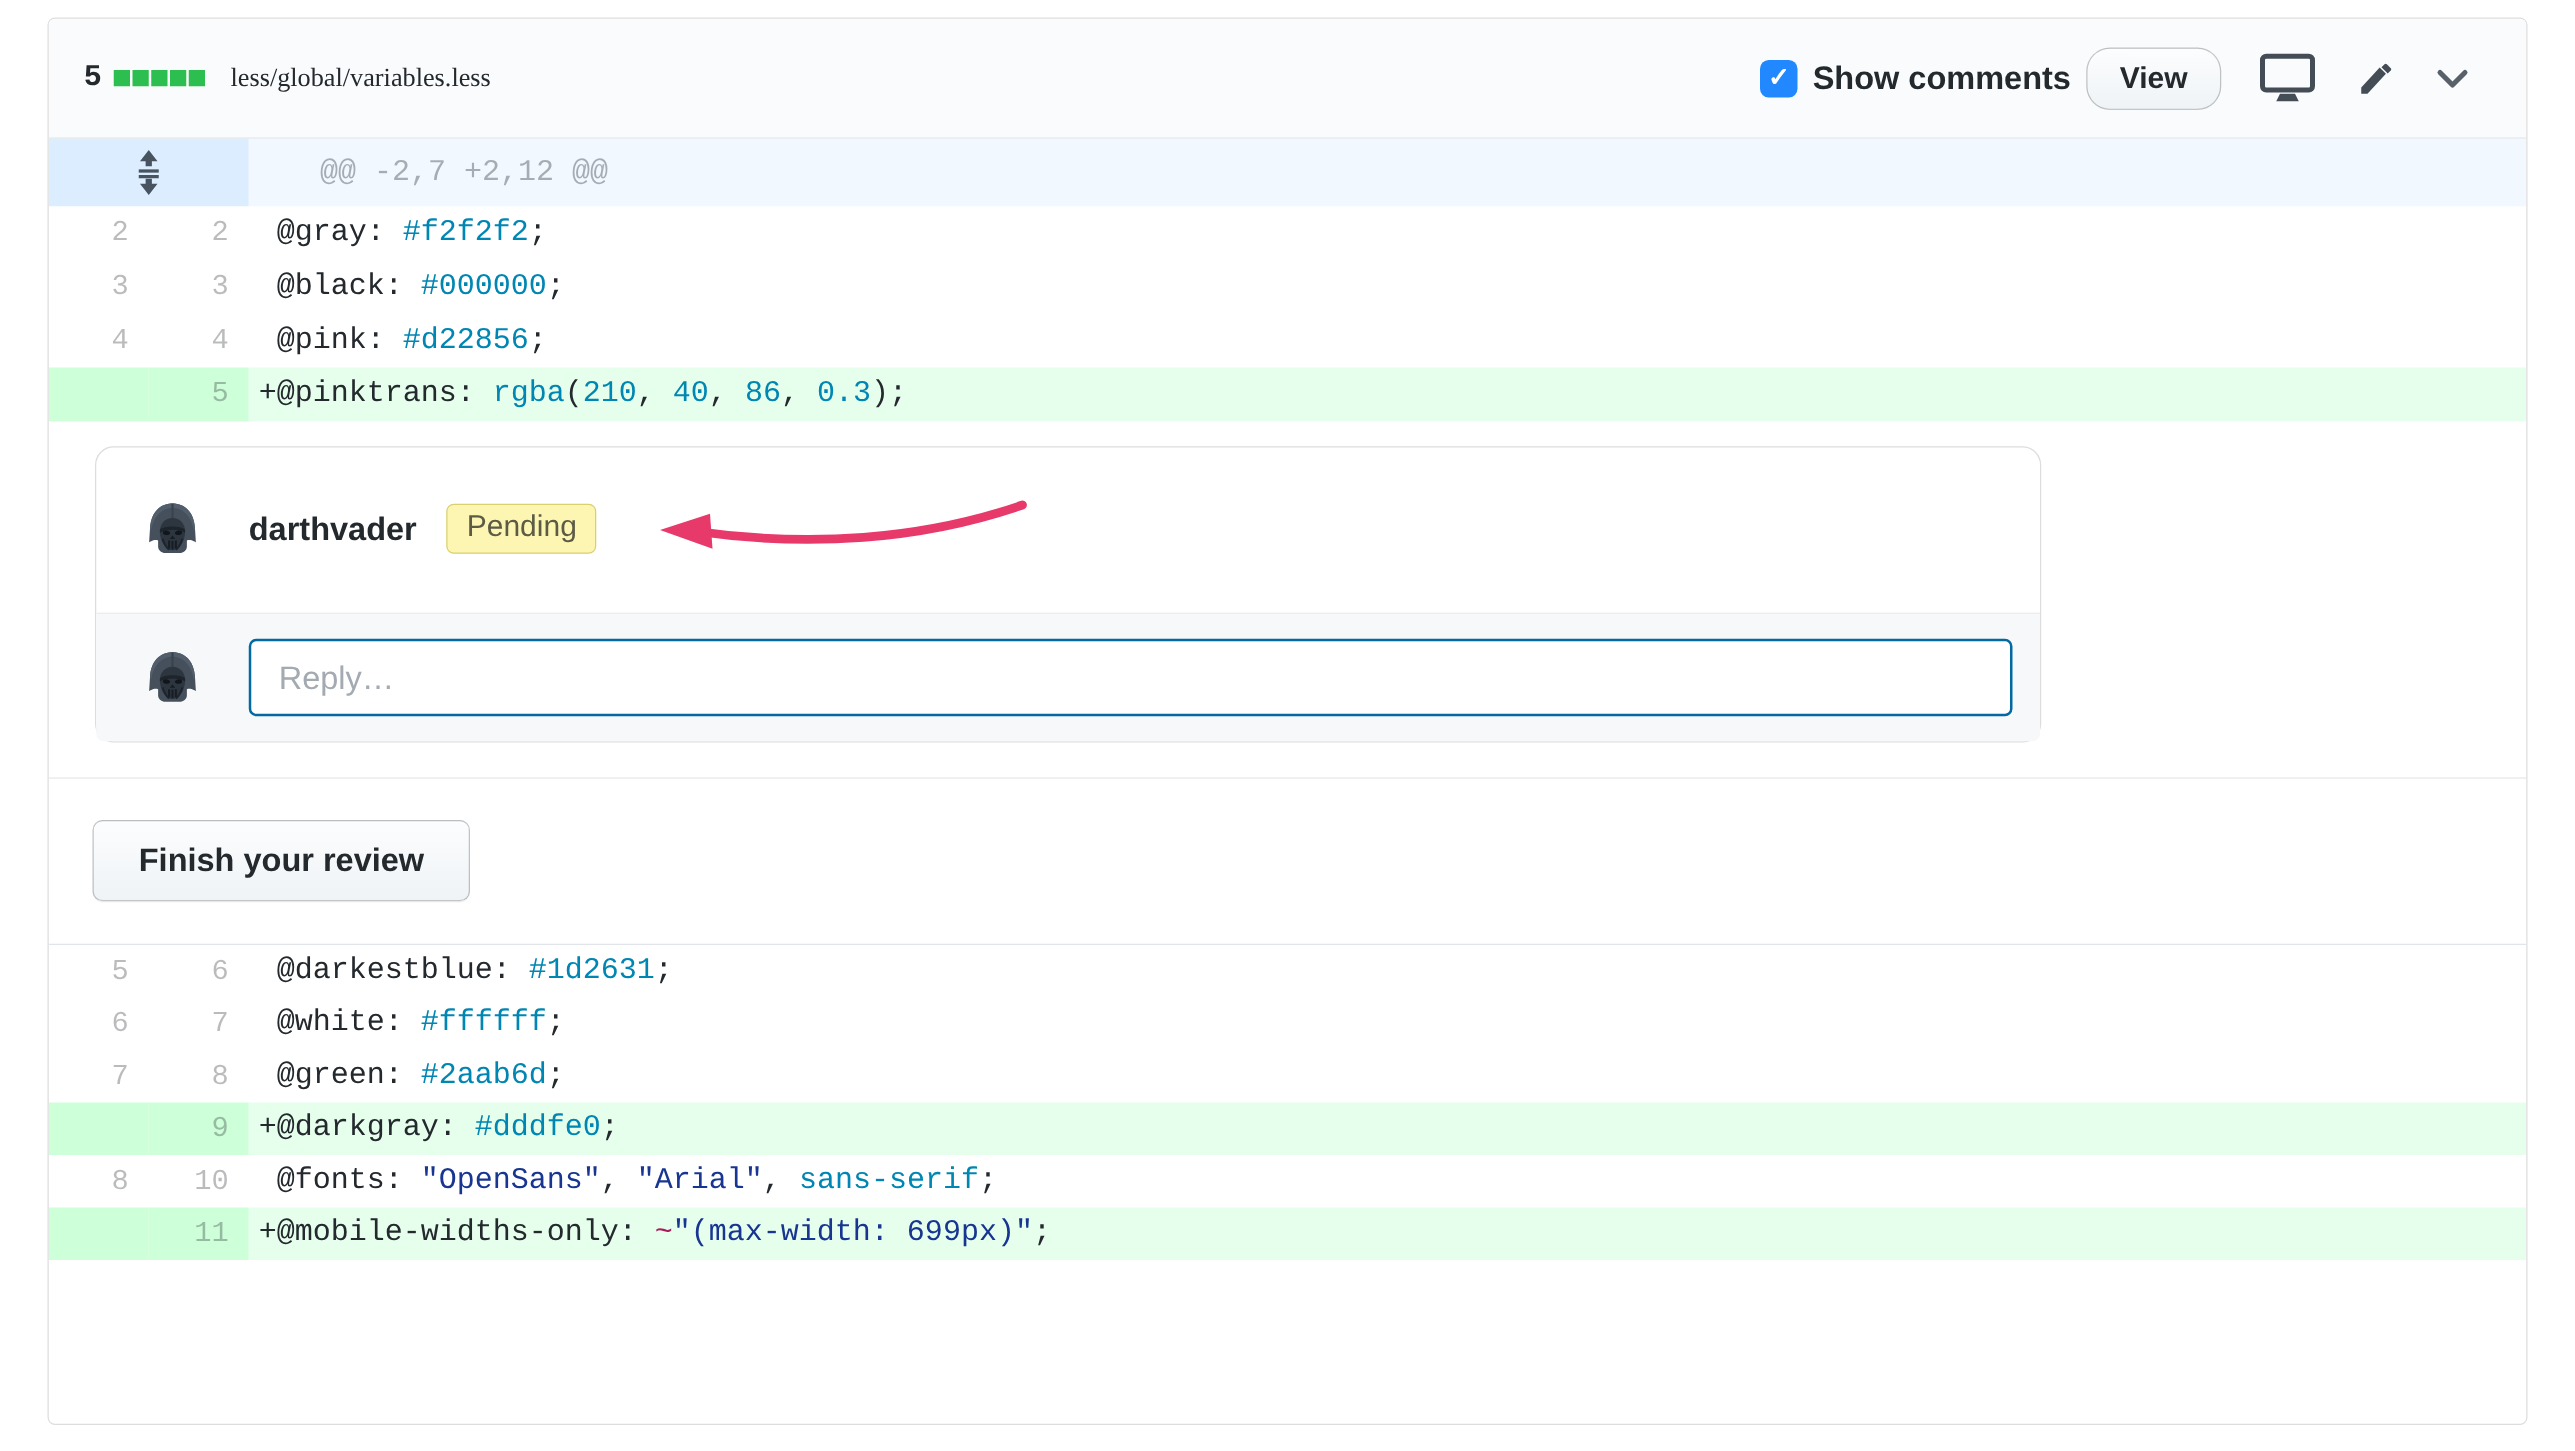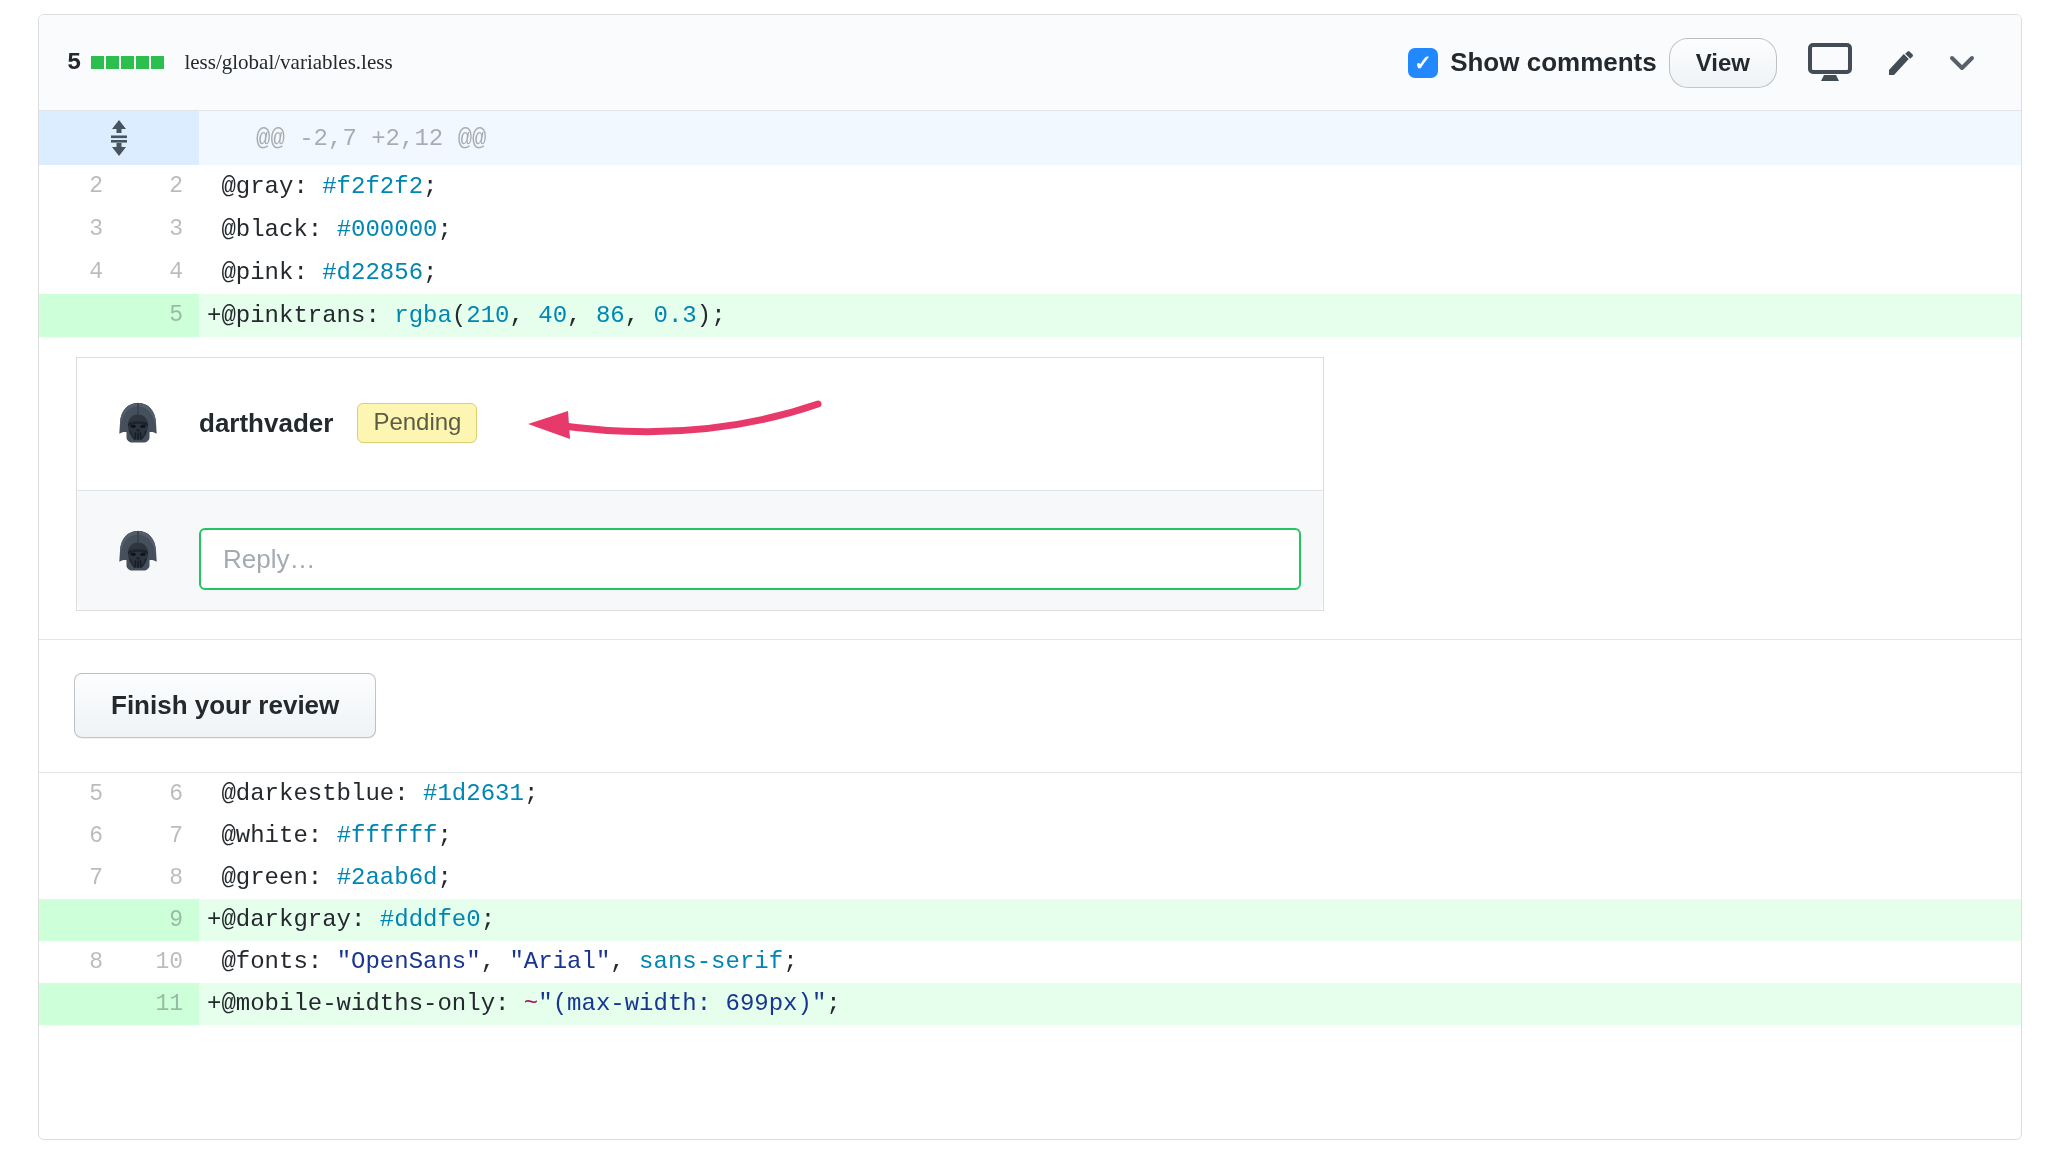--- a/index.html
+++ b/index.html
@@ -58,42 +58,41 @@
   }
   .diff2 .code-cell { line-height:42px; }
   .code-row.added .gut { background:#cdffd8; }
   .code-row.added .code-cell { background:#e6ffed; }
   .tk-val { color:#0086b3; }
   .tk-str { color:#183691; }
   .tk-kw  { color:#a71d5d; }
 
   
   .comment-container { border-bottom:1px solid #e1e4e8; padding:20px 0 28px 37px; background:#fff; }
-  .comment-card { width:1248px; border:1px solid #dddddd; border-radius:0; background:#fff; position:relative; }
+  .comment-card { width:1557px; border:1px solid #dddddd; border-radius:15px; background:#fff; position:relative; }
   .comment-main { padding:42px 40px 44px 38px; display:flex; }
   .avatar { width:46px; height:46px; flex:0 0 46px; }
   .comment-body { margin-left:38px; flex:1; }
   .comment-head { display:flex; align-items:center; height:46px; }
   .username { font-weight:bold; font-size:26px; color:#24292e; }
   .badge {
     margin-left:24px; background:#fdf6b2; border:1px solid #d9d06f; border-radius:6px;
     color:#5c5c46; font-size:24px; padding:4px 15px 6px;
   }
   .comment-text { margin-top:22px; font-size:26px; line-height:43px; color:#1b1f24; max-width:1080px; }
   .arrow-annotation { position:absolute; left:445px; top:36px; pointer-events:none; }
 
   .reply-strip {
     border-top:1px solid #e1e4e8; background:#f6f8fa; border-radius:0 0 6px 6px;
     padding:20px 22px 20px 38px; display:flex; align-items:center;
   }
   .reply-input {
-    margin-left:38px; flex:1; height:62px; background:#fff; border:2px solid #22c55e;
+    margin-left:38px; flex:1; height:62px; background:#fff; border:2px solid #0369a1;
     border-radius:6px; font-size:26px; color:#24292e; padding:16px 22px;
     font-family:"Liberation Sans",sans-serif;
-    margin-top:17px;
   }
   .reply-input::placeholder { color:#a3aab1; }
 
   
   .actions-row { border-bottom:1px solid #e1e4e8; padding:33px 0 34px 35px; display:flex; gap:18px; background:#fff; }
   .action-btn { height:65px; padding:0 36px; font-size:26px; border-radius:8px; box-shadow:0 1px 0 rgba(27,31,35,0.06); }
 </style>
 </head>
 <body>
 

